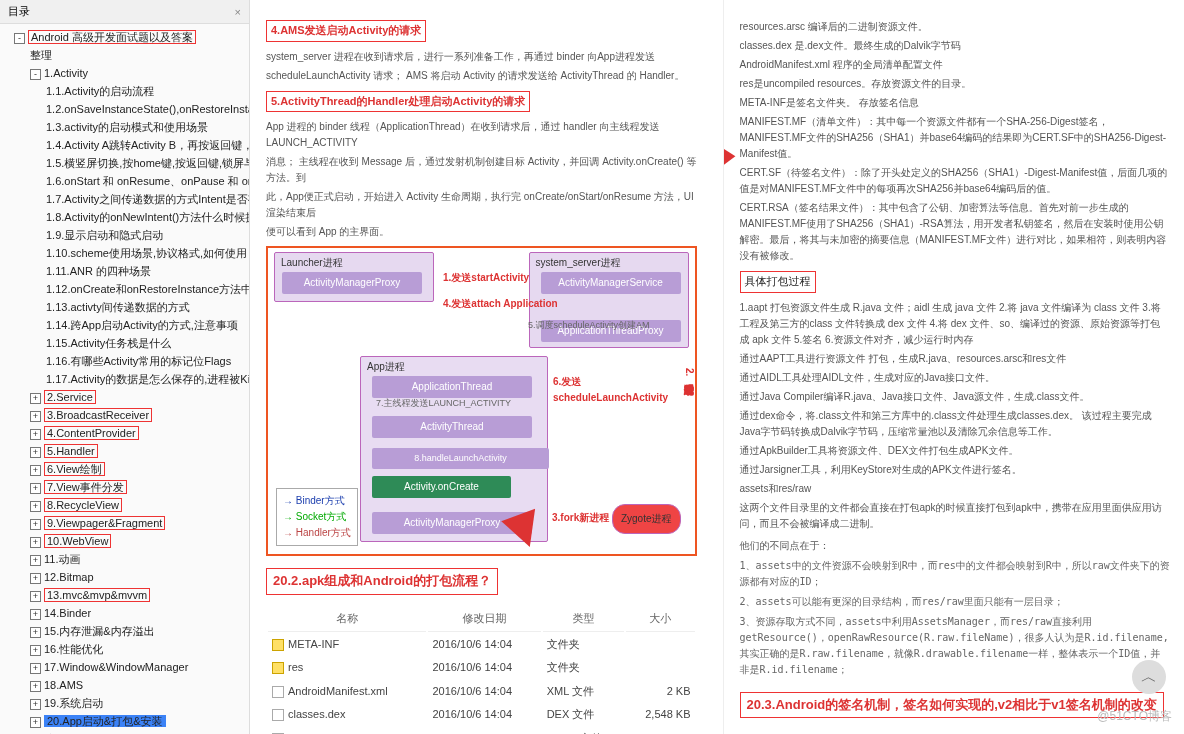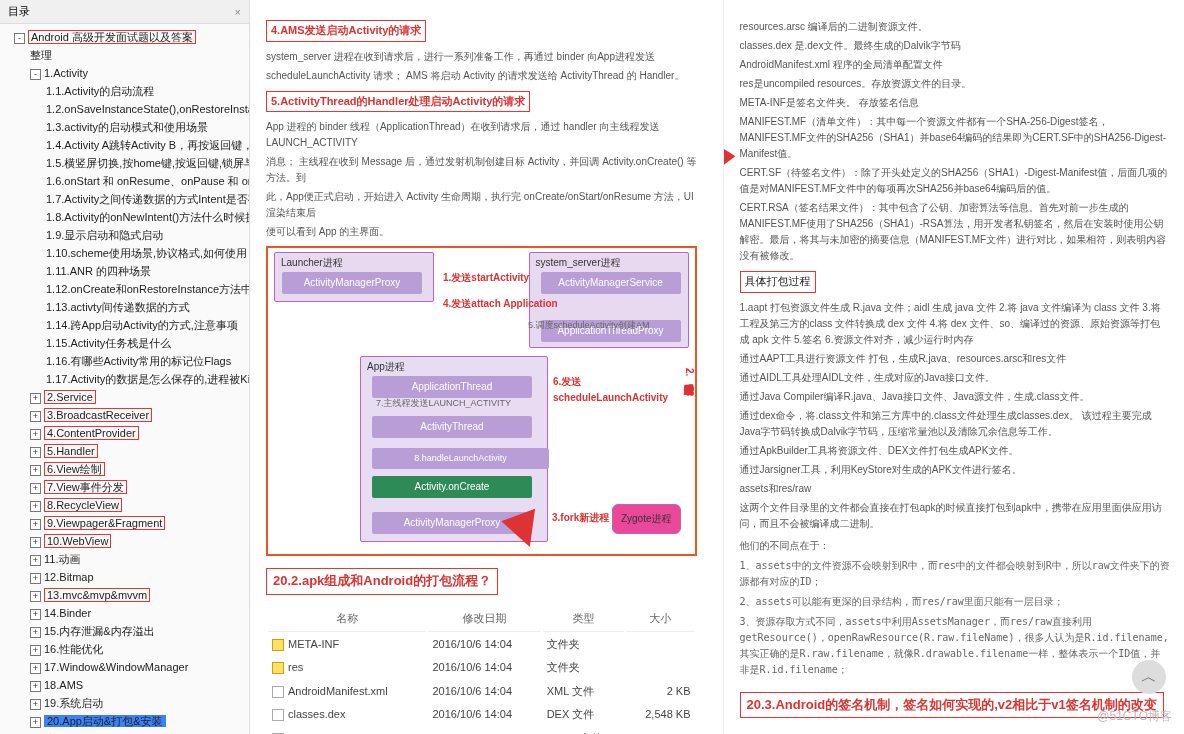--- a/index.html
+++ b/index.html
@@ -25,21 +25,21 @@
 .txt{color:#555;font-size:10px;margin:3px 0}
 
 .diagram{border:2px solid #e52;margin:6px 0;padding:10px 8px 8px 8px;position:relative;height:310px}
 .procbox{position:absolute;border:1px solid #b6b;background:#e6d9f0;padding:2px 6px;font-size:10px;color:#333;border-radius:2px}
 .innerbox{position:absolute;background:#b89dd6;color:#fff;padding:3px 6px;font-size:10px;border-radius:2px;text-align:center}
 .appbig{position:absolute;border:1px solid #b6b;background:#e8dcf2;border-radius:2px}
 .darr{position:absolute;color:#d33;font-size:10px;font-weight:600}
 .legend{position:absolute;border:1px solid #aaa;background:#fff;padding:4px 6px;font-size:10px;left:8px;bottom:8px}
 .legend div{white-space:nowrap}
 .lb{color:#1e40af}.lg{color:#0a0}.lp{color:#b44}
-.zy{position:absolute;border:1px solid #b6b;background:#ec4899;padding:6px 8px;font-size:10px;border-radius:6px}
+.zy{position:absolute;border:1px solid #b6b;background:#ef4444;padding:6px 8px;font-size:10px;border-radius:13px}
 .side-label{position:absolute;writing-mode:vertical-rl;color:#d33;font-size:10px;font-weight:600}
 
 .section-q{color:#d33;font-weight:700;border:1px solid #e33;padding:2px 6px;display:inline-block;font-size:13px;margin-top:6px}
 .big-arrow,.big-arrow2{position:absolute;width:0;height:0}
 .big-arrow{border-left:18px solid transparent;border-right:18px solid transparent;border-top:34px solid #d33;transform:rotate(-20deg)}
 .big-arrow2{border-left:14px solid transparent;border-right:14px solid transparent;border-top:36px solid #d33;transform:rotate(32deg)}
 
 .filetable{margin-top:10px;font-size:11px;width:100%}
 .filetable th{text-align:center;color:#666;font-weight:400;padding:3px 4px;border-bottom:1px solid #eee}
 .filetable td{padding:2px 4px;color:#444}
@@ -140,30 +140,35 @@
         <div class="darr" style="left:175px;top:22px">1.发送startActivity</div>
         <div class="darr" style="left:175px;top:48px">4.发送attach Application</div>
         <div class="darr" style="left:260px;top:70px;color:#666;font-weight:400;font-size:9px">5.调度scheduleActivity创建AM</div>
 
         <div class="appbig" style="left:92px;top:108px;width:188px;height:186px">
           <div style="position:absolute;left:6px;top:2px;font-size:10px;color:#333">App进程</div>
         </div>
         <div class="innerbox" style="left:104px;top:128px;width:160px">ApplicationThread</div>
         <div class="innerbox" style="left:104px;top:168px;width:160px">ActivityThread</div>
         <div class="innerbox" style="left:104px;top:200px;width:177px;font-size:9px">8.handleLaunchActivity</div>
-        <div class="innerbox" style="left:104px;top:228px;width:160px;background:#2e8b57">Activity.onCreate</div>
+        <div class="innerbox" style="left:104px;top:228px;width:139px;background:#2e8b57">Activity.onCreate</div>
         <div class="innerbox" style="left:104px;top:264px;width:160px">ActivityManagerProxy</div>
 
         <div class="darr" style="left:285px;top:126px">6.发送scheduleLaunchActivity</div>
         <div class="darr" style="left:108px;top:148px;color:#666;font-weight:400;font-size:9px">7.主线程发送LAUNCH_ACTIVITY</div>
 
         <div class="zy" style="right:14px;top:256px">Zygote进程</div>
         <div class="darr" style="left:284px;top:262px">3.fork新进程</div>
         <div class="side-label" style="right:-2px;top:120px">2.发送创建进程的请求</div>
 
+        <div class="legend">
+          <div class="lb">→ <span>Binder方式</span></div>
+          <div class="lg">→ <span>Socket方式</span></div>
+          <div class="lp">→ <span>Handler方式</span></div>
+        </div>
       </div>
 
       <div style="position:relative">
         <div class="big-arrow" style="left:240px;top:-48px"></div>
       </div>
 
       <div class="section-q">20.2.apk组成和Android的打包流程？</div>
 
       <table class="filetable">
         <thead>

